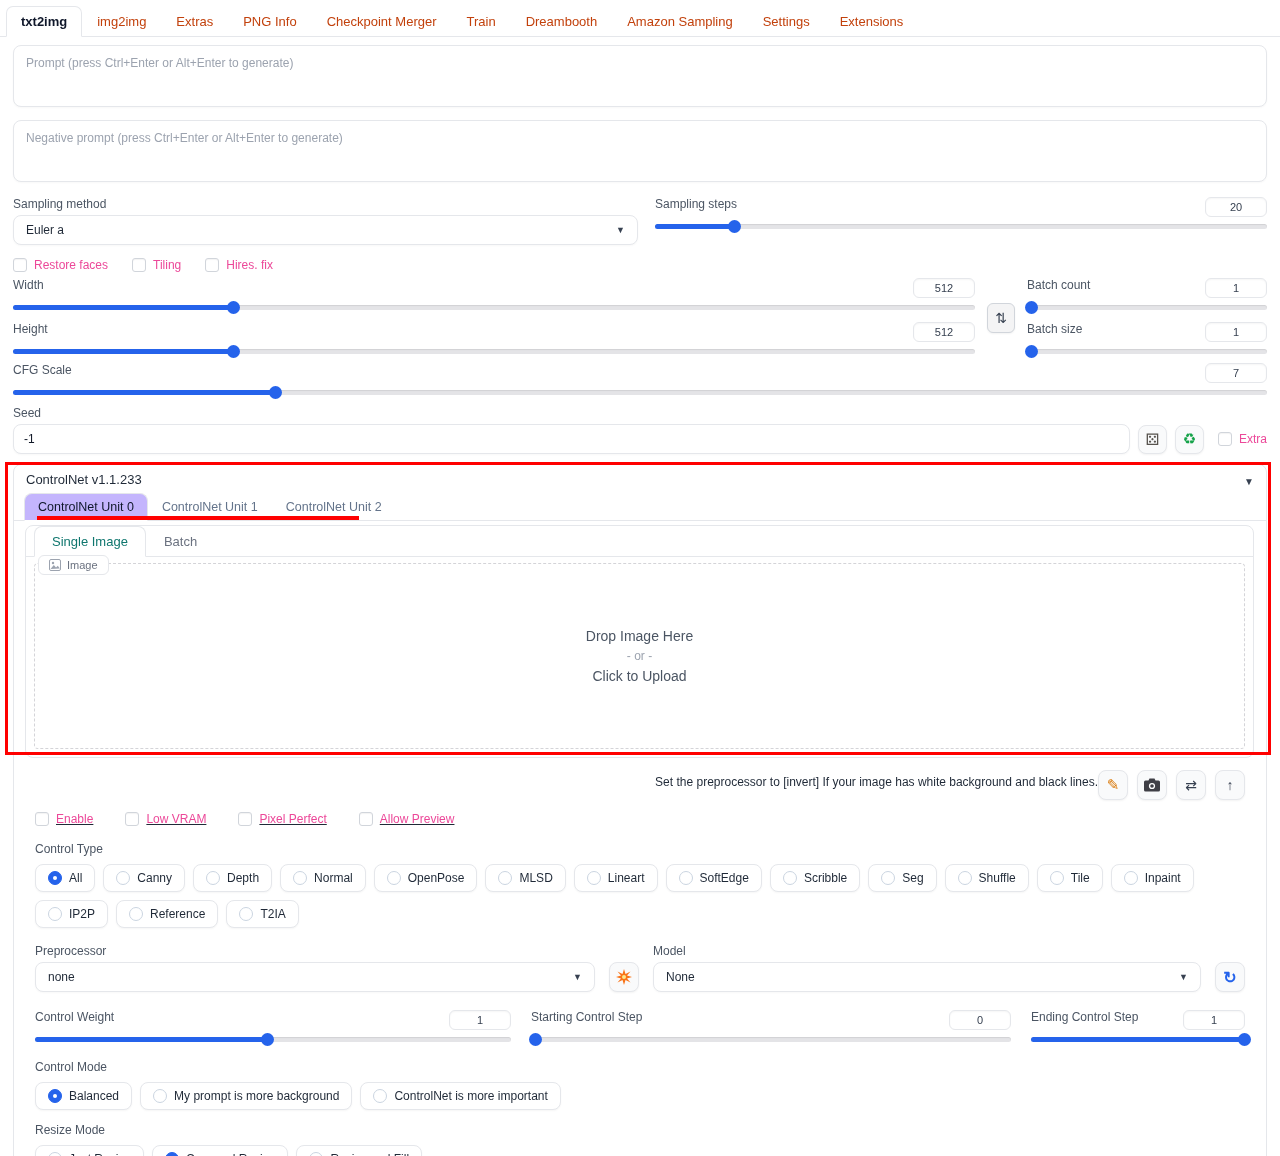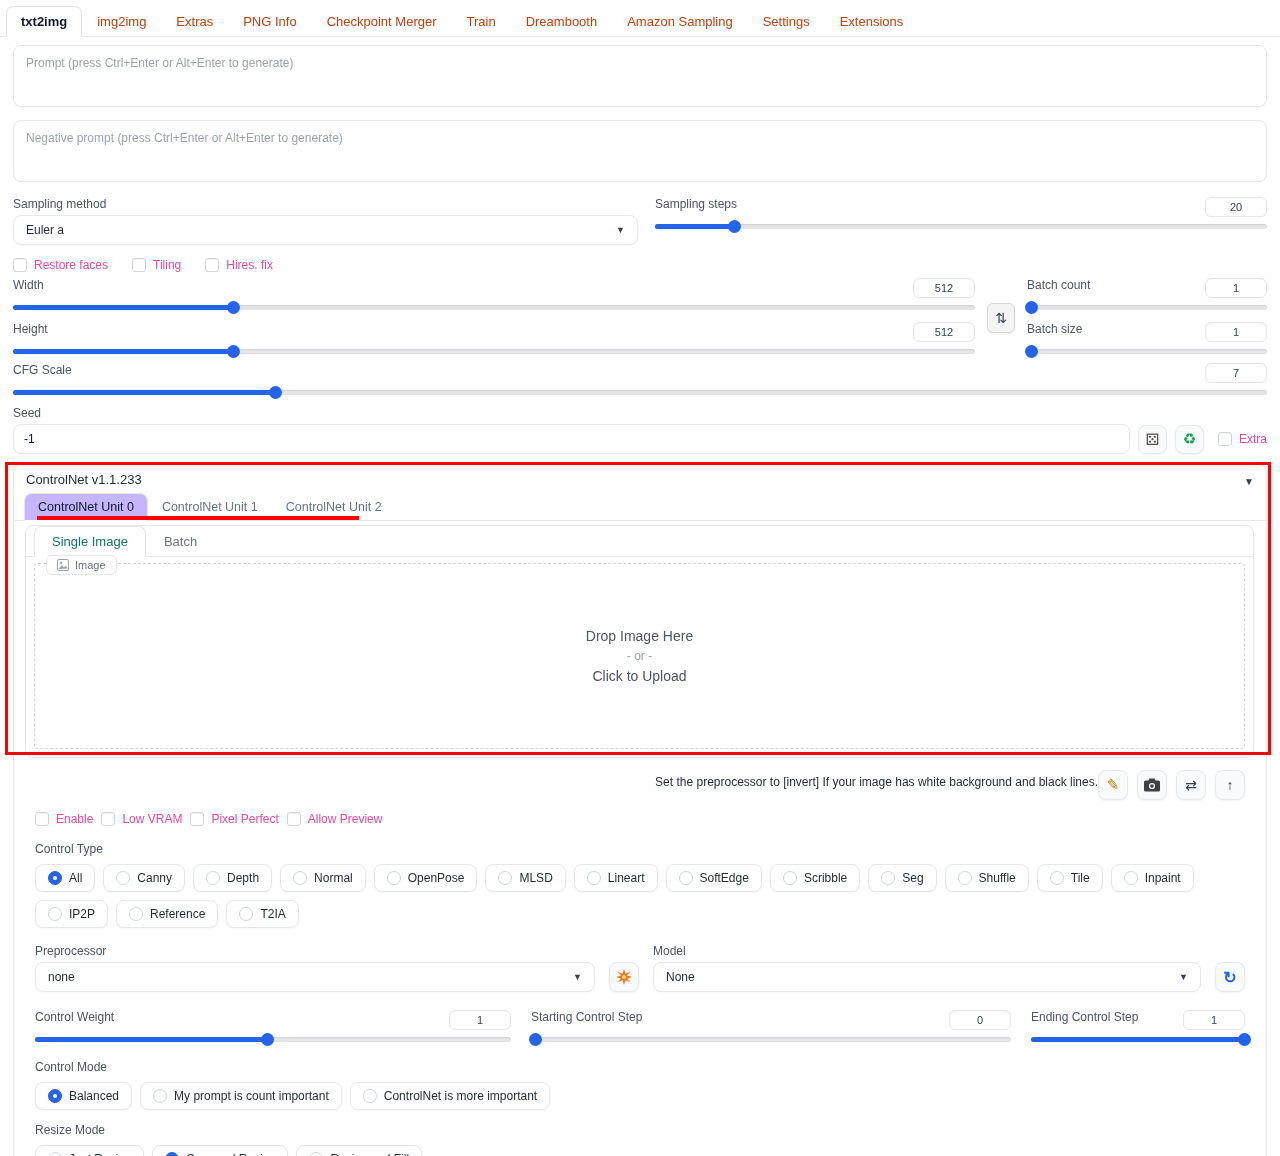--- a/index.html
+++ b/index.html
@@ -94,33 +94,33 @@
     background:#c4b5fd; color:#0f172a; }
   .unit-content { padding:4px 12px 0 11px; }
   .image-panel { border:1px solid #e5e7eb; border-radius:8px; background:#fff; }
   .img-tabbar { display:flex; align-items:flex-end; padding:0 8px; border-bottom:1px solid #e5e7eb; }
   .img-tab { padding:7px 17px; font-size:13px; color:#6b7280; border:1px solid transparent;
     margin-bottom:-1px; cursor:pointer; }
   .img-tab.active { border-color:#e5e7eb; border-bottom-color:#fff; border-radius:8px 8px 0 0; color:#0f766e; }
   .dropzone { margin:6px 8px 8px; position:relative; border:1px dashed #d4d4d8; border-radius:4px;
     height:186px; display:flex; flex-direction:column; align-items:center; justify-content:center;
     gap:5px; cursor:pointer; }
-  .img-chip { position:absolute; top:0; left:11px; transform:translateY(-45%); background:#fff;
+  .img-chip { position:absolute; top:0; left:3px; transform:translateY(-45%); background:#fff;
     border:1px solid #e5e7eb; border-radius:6px; padding:3px 10px; display:flex; gap:6px;
     align-items:center; font-size:11px; color:#6b7280; }
   .dz1,.dz3 { font-size:14px; color:#4b5563; }
   .dz2 { font-size:12px; color:#9ca3af; }
 
   .note-row { display:flex; justify-content:flex-end; align-items:flex-start; padding:12px 21px 0; }
   .note { font-size:12px; color:#1f2937; padding-top:5px; }
   .tool-btns { display:flex; gap:9px; }
   .toolbtn { width:30px; height:30px; border:1px solid #e5e7eb; border-radius:8px; background:#f9fafb;
     display:flex; align-items:center; justify-content:center; cursor:pointer;
     box-shadow:0 1px 2px rgba(0,0,0,.05); font-size:14px; color:#374151; }
-  .cn-checks { display:flex; gap:8px; padding:12px 21px 0; }
+  .cn-checks { display:flex; gap:32px; padding:12px 21px 0;text-decoration:underline; }
   .section { padding:16px 21px 0; }
   .pp-row { display:flex; padding:16px 21px 0; gap:14px; align-items:flex-end; }
   .pp-left { flex:0 0 560px; }
   .pp-right { flex:1; }
   .pp-row .dropdown { margin-top:4px; }
   .weight-row { display:flex; padding:18px 21px 0; gap:20px; }
   .wcol1 { flex:0 0 476px; } .wcol2 { flex:0 0 480px; } .wcol3 { flex:1; }
 
   
   .anno-box { position:absolute; left:-9px; top:-3px; width:calc(100% + 14px); height:293px;
@@ -490,21 +490,21 @@
 
     <div class="section" style="padding-top:14px;">
       <span class="lbl">Control Mode</span>
       <div class="chips">
         <div class="chip">
             <span class="radio sel"></span>
             <span>Balanced</span>
           </div>
         <div class="chip">
             <span class="radio"></span>
-            <span>My prompt is count important</span>
+            <span>My prompt is more background</span>
           </div>
         <div class="chip">
             <span class="radio"></span>
             <span>ControlNet is more important</span>
           </div>
       </div>
     </div>
 
     <div class="section" style="padding-top:13px;">
       <span class="lbl">Resize Mode</span>

